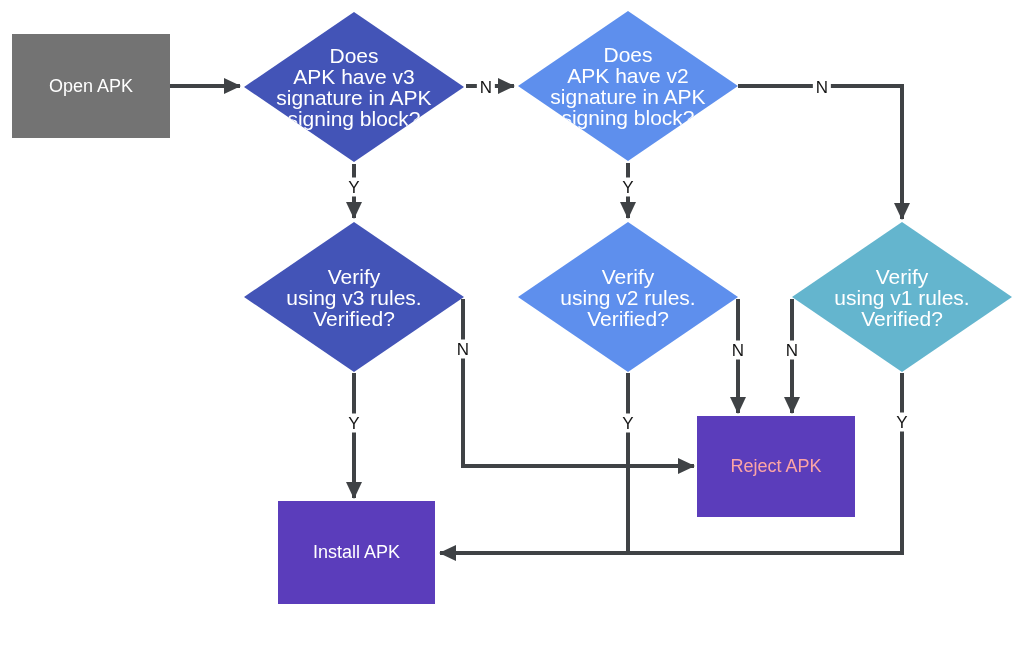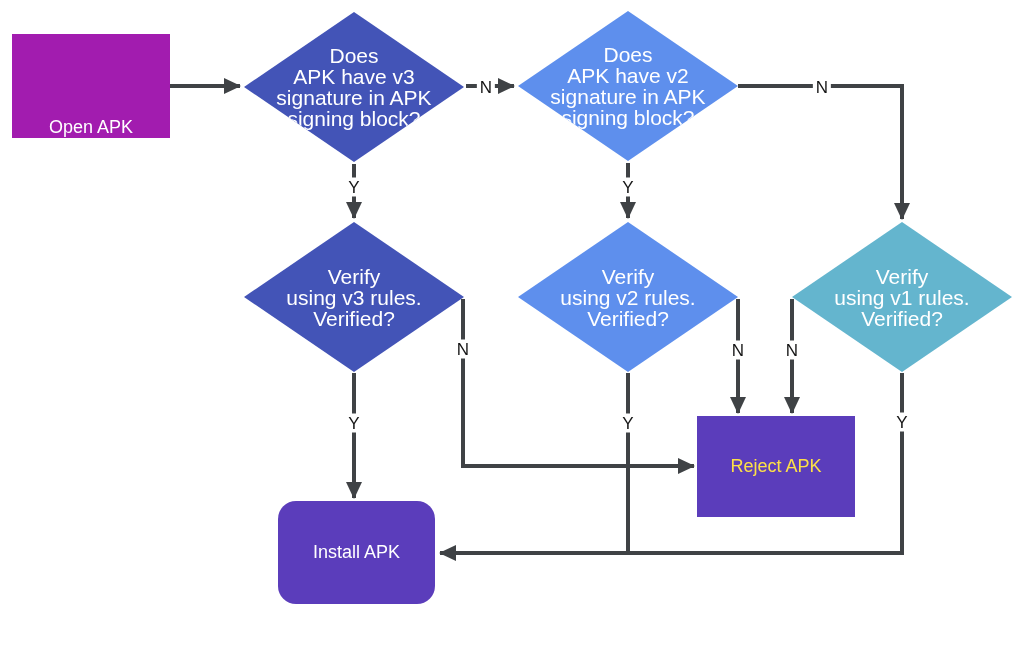--- a/index.html
+++ b/index.html
@@ -97,21 +97,21 @@
     <path class="connector" d="M628 163 L628 218" marker-end="url(#arrow)" style="stroke: rgb(63, 66, 69);"></path>
     <path class="connector" d="M738 86 L902 86 L902 219" marker-end="url(#arrow)" style="stroke: rgb(63, 66, 69);"></path>
     <path class="connector" d="M354 373 L354 498" marker-end="url(#arrow)" style="stroke: rgb(63, 66, 69);"></path>
     <path class="connector" d="M463 299 L463 466 L694 466" marker-end="url(#arrow)" style="stroke: rgb(63, 66, 69);"></path>
     <path class="connector" d="M738 299 L738 413" marker-end="url(#arrow)" style="stroke: rgb(63, 66, 69);"></path>
     <path class="connector" d="M792 299 L792 413" marker-end="url(#arrow)" style="stroke: rgb(63, 66, 69);"></path>
     <path class="connector" d="M628 373 L628 551" style="stroke: rgb(63, 66, 69);"></path>
     <path class="connector" d="M902 373 L902 553 L440 553" marker-end="url(#arrow)" style="stroke: rgb(63, 66, 69);"></path>
   </svg>
 
-  <div class="rect-node" id="node-open" style="background-color: #a21caf; color: rgb(255, 255, 255); align-items: flex-end;">
+  <div class="rect-node" id="node-open" style="background-color: #737373; color: rgb(255, 255, 255);">
     <span>Open APK</span>
   </div>
 
   <div class="diamond-node" id="d-q-v3" style="background-color: rgb(67, 84, 183); color: rgb(255, 255, 255);">
     <span class="diamond-label">Does
 APK have v3
 signature in APK
 signing block?</span>
   </div>
 
@@ -133,25 +133,25 @@
 using v2 rules.
 Verified?</span>
   </div>
 
   <div class="diamond-node" id="d-verify-v1" style="background-color: rgb(100, 181, 206); color: rgb(255, 255, 255);">
     <span class="diamond-label">Verify
 using v1 rules.
 Verified?</span>
   </div>
 
-  <div class="rect-node" id="node-reject" style="background-color: rgb(91, 61, 187); color: #fde047;">
+  <div class="rect-node" id="node-reject" style="background-color: rgb(91, 61, 187); color: #fca5a5;">
     <span>Reject APK</span>
   </div>
 
-  <div class="rect-node" id="node-install" style="background-color: rgb(91, 61, 187); color: rgb(255, 255, 255); border-radius: 18px;">
+  <div class="rect-node" id="node-install" style="background-color: rgb(91, 61, 187); color: rgb(255, 255, 255);">
     <span>Install APK</span>
   </div>
 
   <div class="edge-label" id="lbl-qv3-no" style="color: rgb(22, 22, 22);">N</div>
   <div class="edge-label" id="lbl-qv3-yes" style="color: rgb(22, 22, 22);">Y</div>
   <div class="edge-label" id="lbl-qv2-yes" style="color: rgb(22, 22, 22);">Y</div>
   <div class="edge-label" id="lbl-qv2-no" style="color: rgb(22, 22, 22);">N</div>
   <div class="edge-label" id="lbl-vv3-yes" style="color: rgb(22, 22, 22);">Y</div>
   <div class="edge-label" id="lbl-vv3-no" style="color: rgb(22, 22, 22);">N</div>
   <div class="edge-label" id="lbl-vv2-no" style="color: rgb(22, 22, 22);">N</div>

